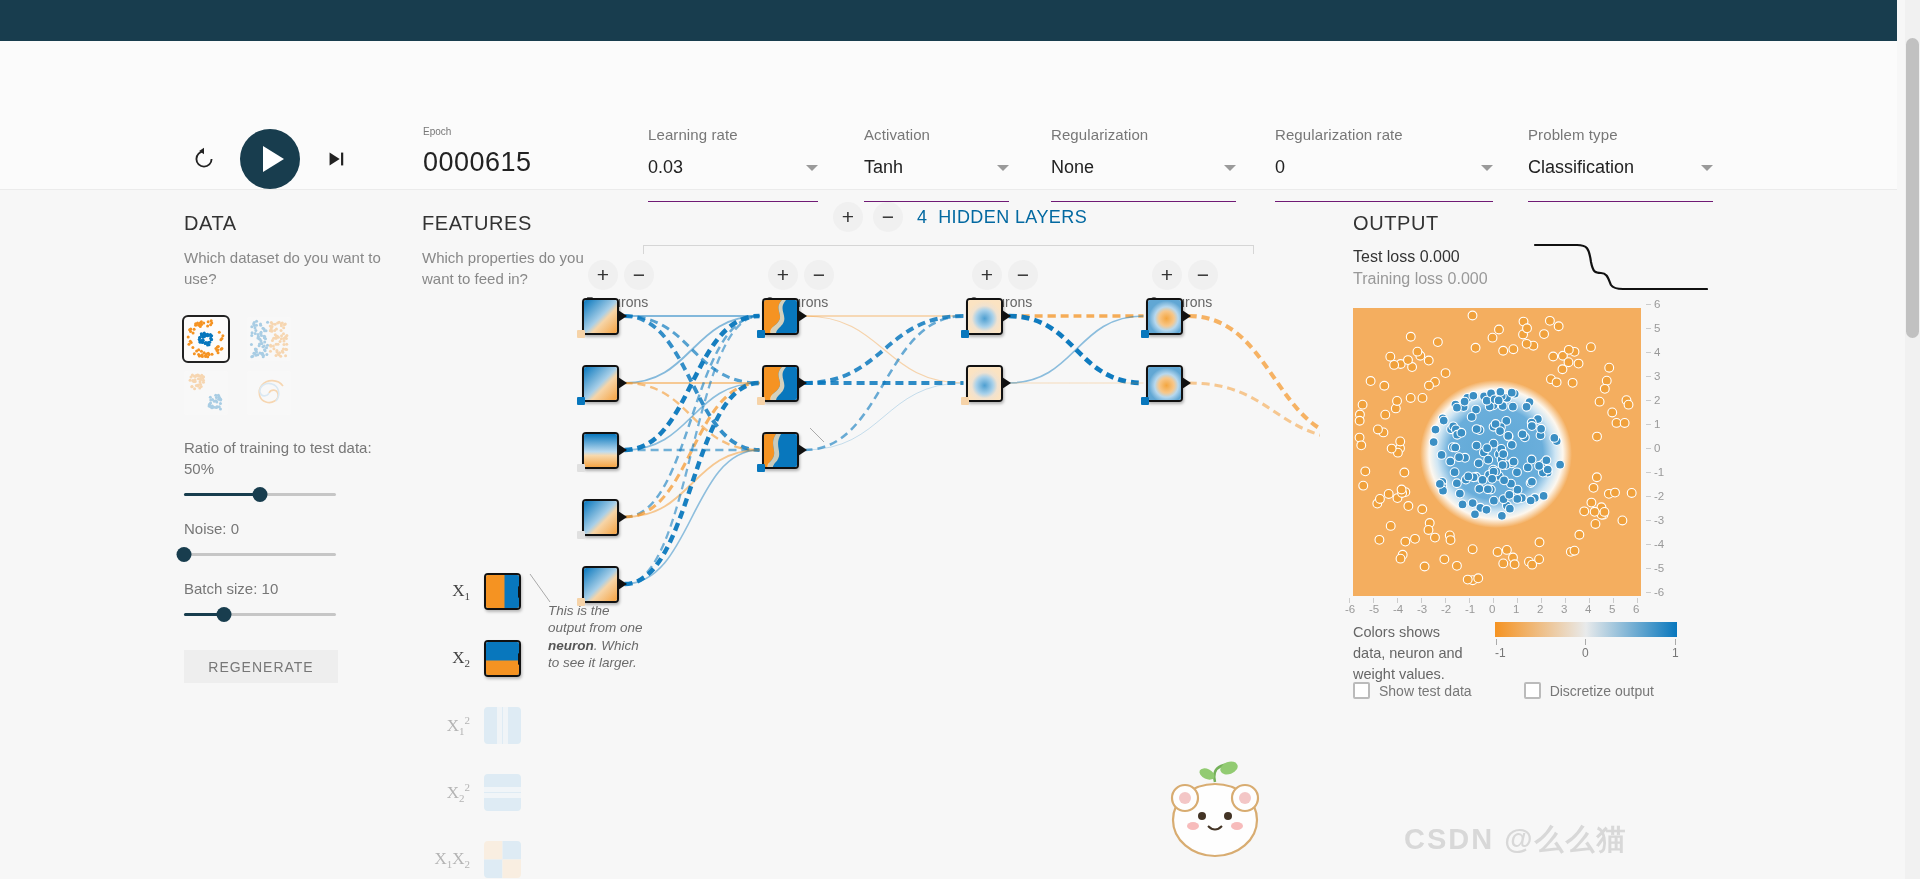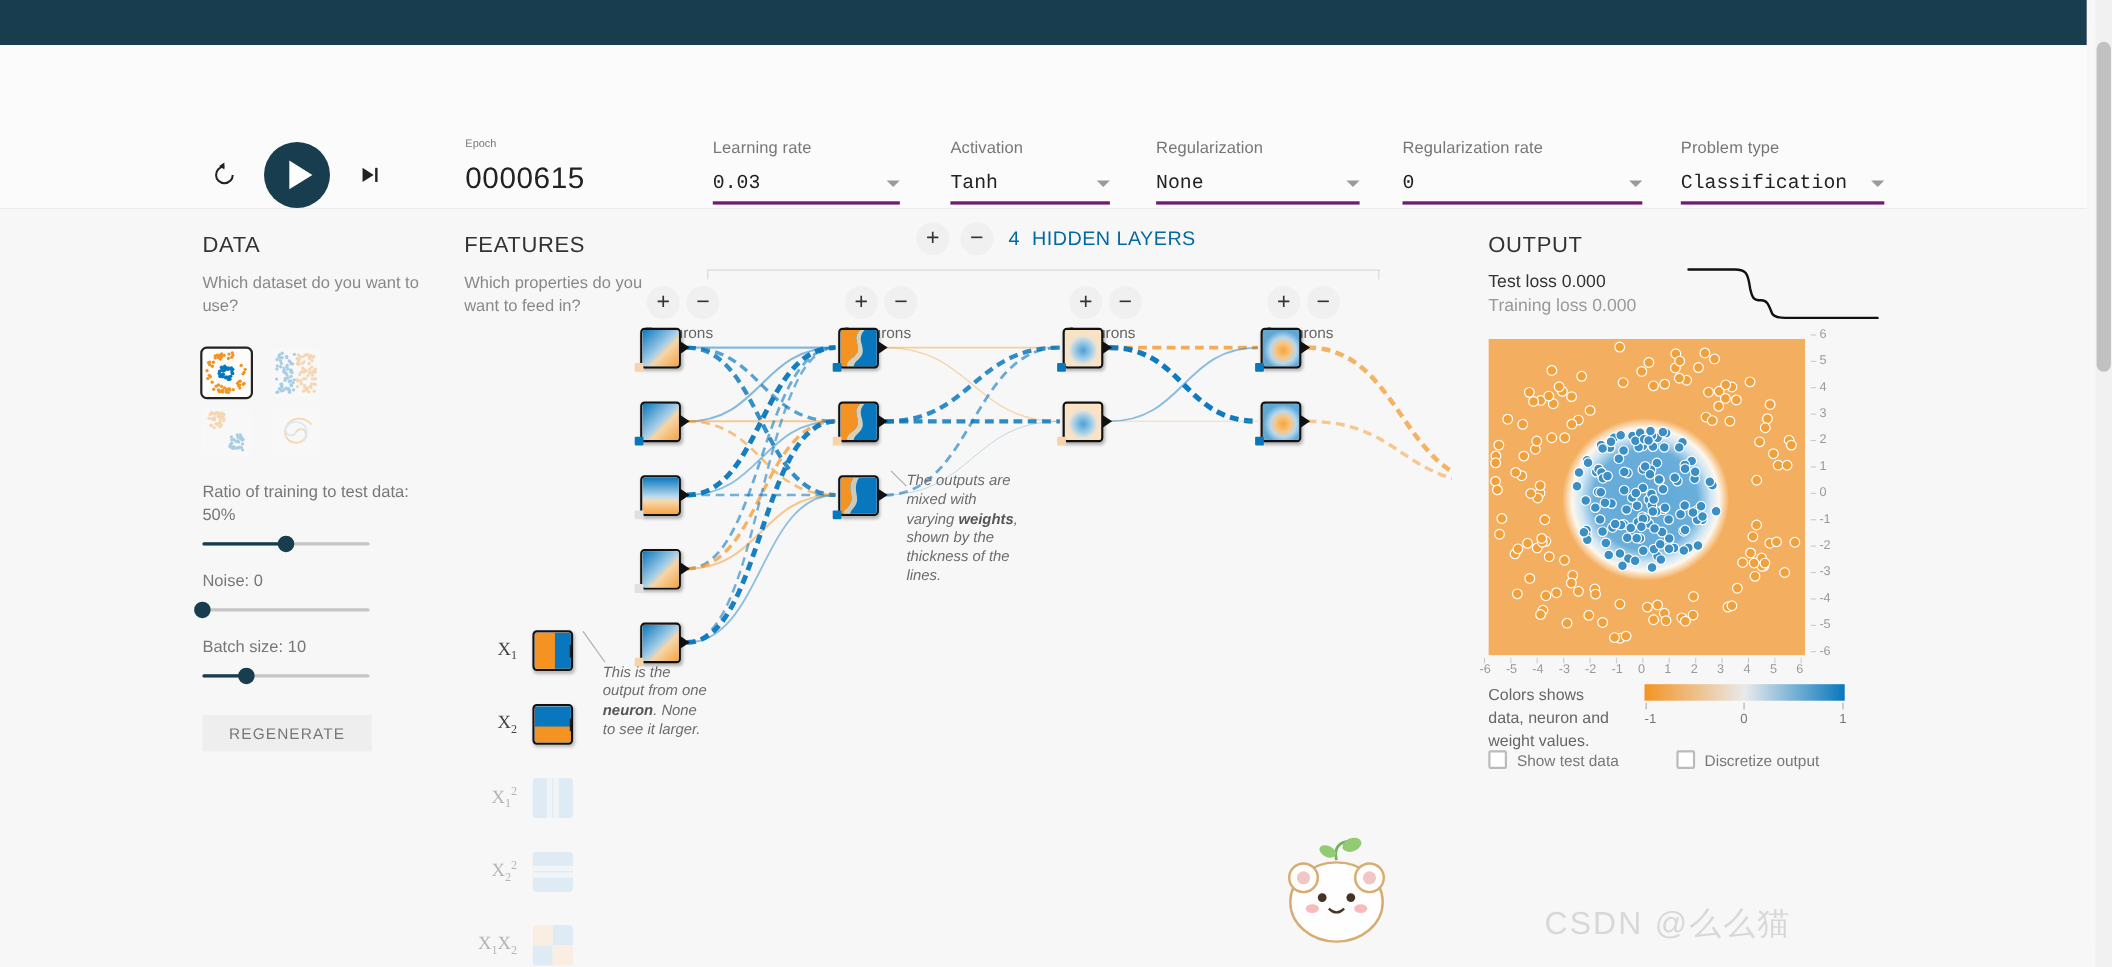--- a/index.html
+++ b/index.html
@@ -41,25 +41,24 @@
     border-left: 21px solid #fff;
     border-top: 13px solid transparent;
     border-bottom: 13px solid transparent;
     margin-left: 6px;
   }
 
   .ctl { position: absolute; top: 85px; }
   .ctl .lbl { font-size: 15px; color: #777; font-weight: 400; letter-spacing: .1px; }
   .ctl .sel {
     margin-top: 14px;
-    border-bottom: 3px solid #701a75;
-    padding-bottom: 6px;
+    border-bottom: 1px solid #701a75;
+    padding-bottom: 23px;
     display: flex; align-items: center; justify-content: space-between;
     cursor: pointer;
-    font-family: Liberation Mono, monospace;
   }
   .ctl .sel .val { font-size: 18px; color: #222; }
   .caret {
     width: 0; height: 0;
     border-left: 6px solid transparent;
     border-right: 6px solid transparent;
     border-top: 6px solid #9a9a9a;
   }
 
   .epoch { position: absolute; left: 423px; top: 85px; }
@@ -182,21 +181,21 @@
   .legend-ticks .lm { position: absolute; width: 1px; height: 6px; background: #aaa; top: 0; }
 
   .cbrow { position: absolute; left: 1353px; top: 492px; display: flex; gap: 52px; }
   .cb { display: flex; align-items: center; gap: 9px; cursor: pointer; }
   .cbbox { width: 17px; height: 17px; border: 2px solid #bbb; border-radius: 2px; background: #fff; }
   .cblabel { font-size: 14px; color: #777; }
 
   
   .wm-text {
     position: absolute; left: 1404px; top: 820px;
-    font-size: 29px; color: #d8d8d8; letter-spacing: 2px; user-select: none;
+    font-size: 29px; color: #d8d8d8; letter-spacing: 2px; user-select: none; font-weight: bold;
   }
   .wm-img { position: absolute; left: 1155px; top: 750px; width: 120px; height: 110px; opacity: .95; }
 
   .scrollbar {
     position: absolute; right: 0; top: 0; width: 15px; height: 879px; background: #f1f1f1;
   }
   .scrollthumb { position: absolute; right: 1px; top: 38px; width: 13px; height: 300px; background: #c1c1c1; border-radius: 7px; }
   .scroll-arrow { position: absolute; right: 0; width: 15px; height: 17px; background: #f1f1f1; }
 </style>
 </head>
@@ -880,29 +879,26 @@
         <stop offset="66%" stop-color="#b7d8ee"></stop>
                 <stop offset="100%" stop-color="#61a7d4"></stop>
       </radialGradient>
             </defs>
             <rect width="37" height="37" fill="url(#gblobInv3189562)"></rect>
           </svg></div>
         <span class="node-out" style="left: 581.5px; top: 187px;"></span>
         <span class="bias" style="background: rgb(8, 119, 189); left: 540.5px; top: 206.5px;"></span>
       </div>
 
-    <div class="annot" style="left:224px; top:238px; width:105px;">
-      <span>The outputs are mixed with varying </span><b>weights</b><span>, shown by the thickness of the lines.</span>
-    </div>
     <svg style="position:absolute;left:208px;top:236px;" width="22" height="22">
       <path d="M2 2 L16 16" stroke="#aaa" stroke-width="1" fill="none"></path>
     </svg>
 
     <div class="annot" style="left:-52px; top:412px; width:100px;">
-      <span>This is the output from one </span><b>neuron</b><span>. None to see it larger.</span>
+      <span>This is the output from one </span><b>neuron</b><span>. Which to see it larger.</span>
     </div>
     <svg style="position:absolute;left:-74px;top:380px;" width="30" height="40">
       <path d="M4 4 L24 32" stroke="#aaa" stroke-width="1" fill="none"></path>
     </svg>
   </div>
 
   <div class="out-panel">
     <div class="col-title">OUTPUT</div>
     <div class="loss">Test loss 0.000</div>
     <div class="loss train">Training loss 0.000</div>

